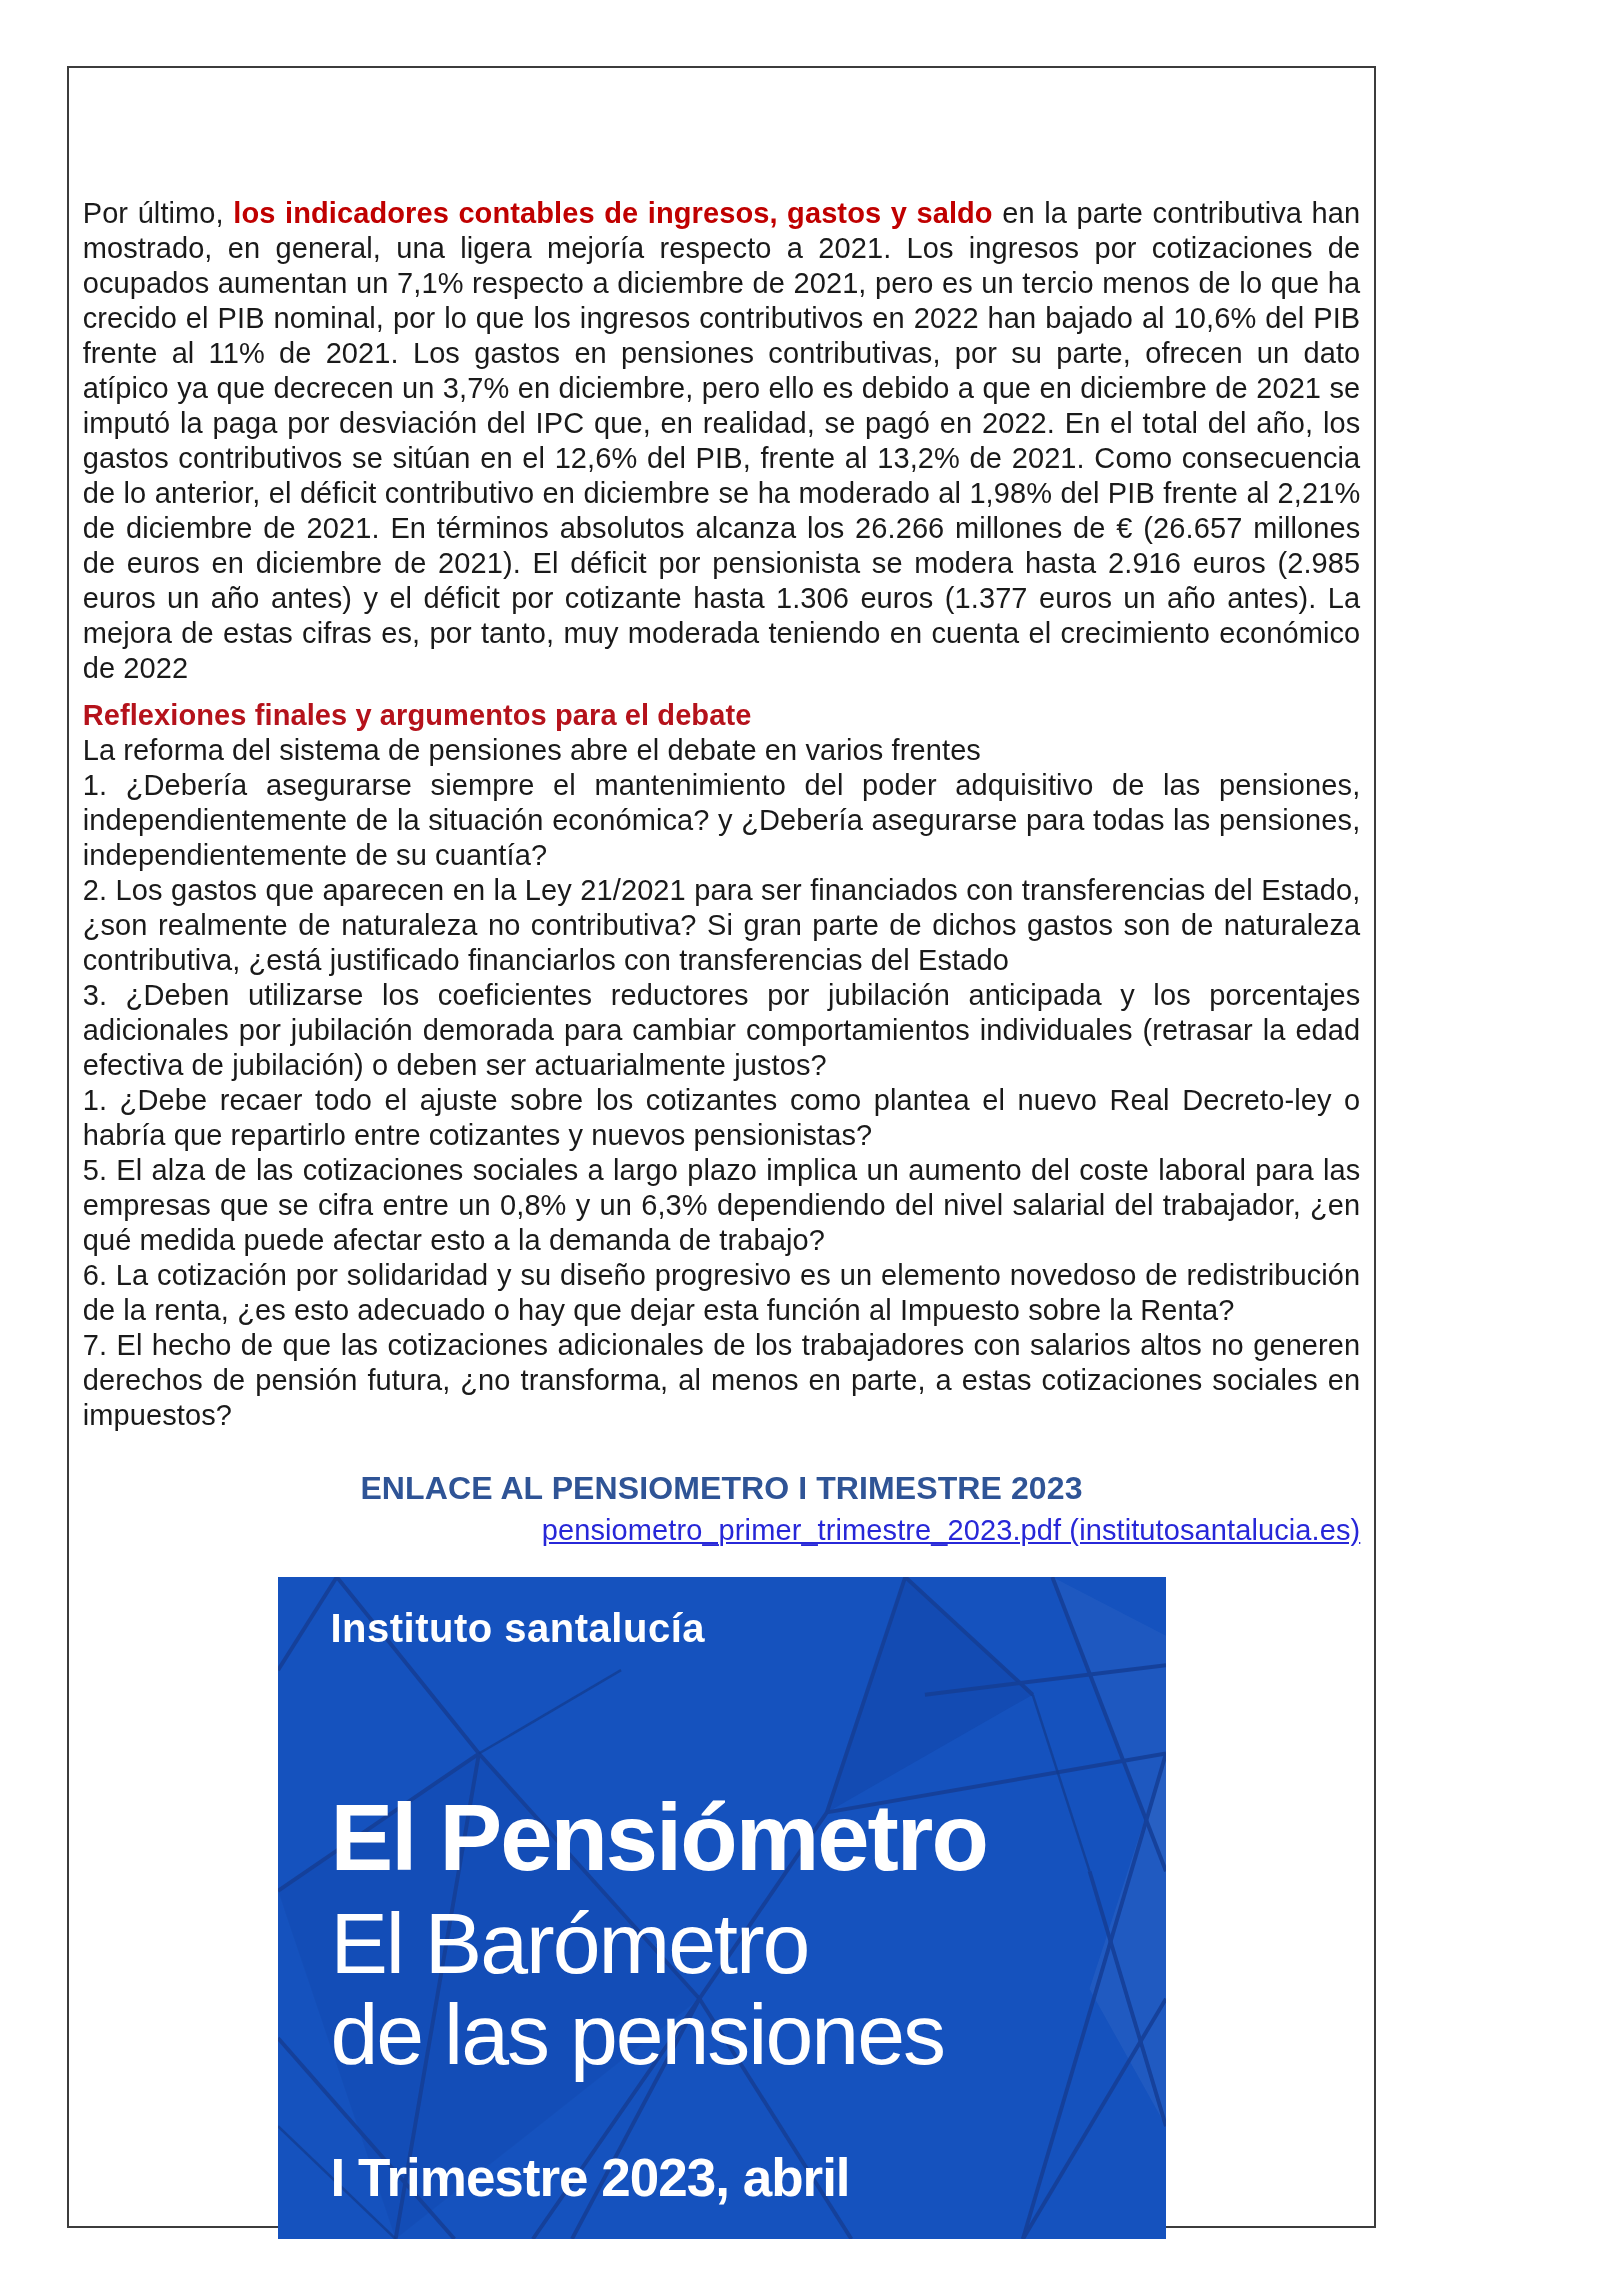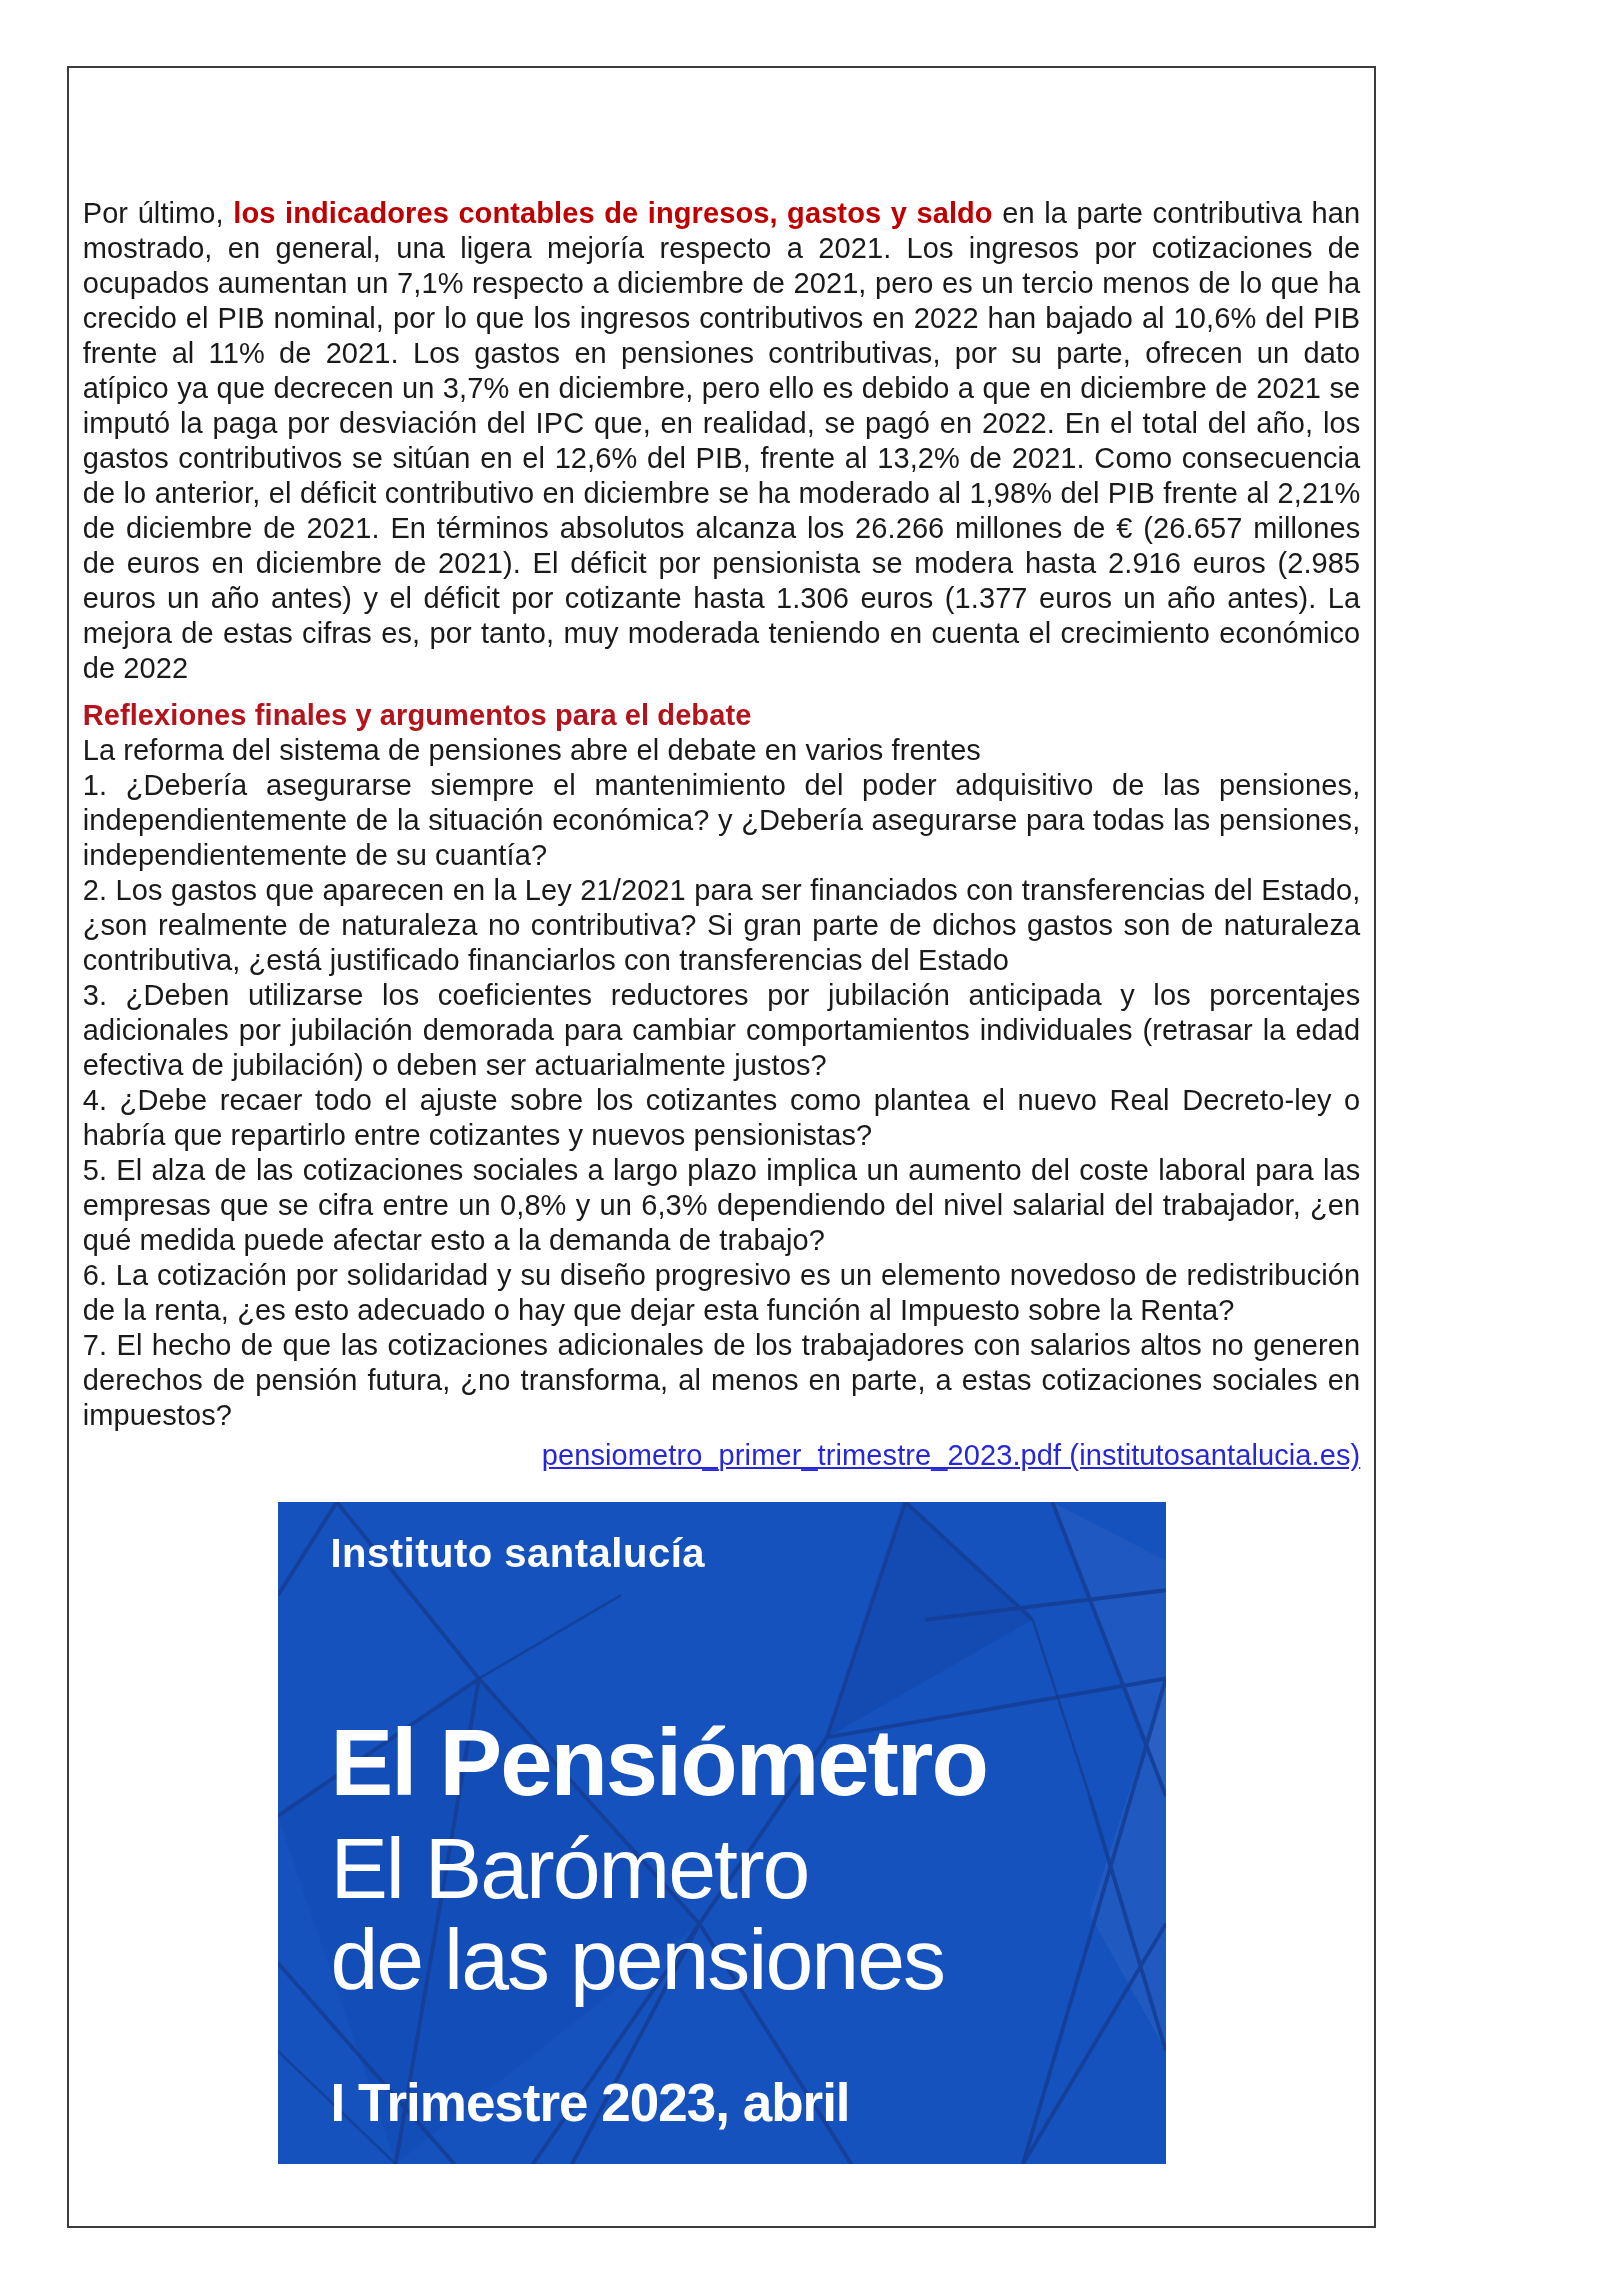--- a/index.html
+++ b/index.html
@@ -129,25 +129,26 @@
 
     <p class="body-par"><span>Por último, </span><span class="bold-red">los indicadores contables de ingresos, gastos y saldo</span><span> en la parte contributiva han mostrado, en general, una ligera mejoría respecto a 2021. Los ingresos por cotizaciones de ocupados aumentan un 7,1% respecto a diciembre de 2021, pero es un tercio menos de lo que ha crecido el PIB nominal, por lo que los ingresos contributivos en 2022 han bajado al 10,6% del PIB frente al 11% de 2021. Los gastos en pensiones contributivas, por su parte, ofrecen un dato atípico ya que decrecen un 3,7% en diciembre, pero ello es debido a que en diciembre de 2021 se imputó la paga por desviación del IPC que, en realidad, se pagó en 2022. En el total del año, los gastos contributivos se sitúan en el 12,6% del PIB, frente al 13,2% de 2021. Como consecuencia de lo anterior, el déficit contributivo en diciembre se ha moderado al 1,98% del PIB frente al 2,21% de diciembre de 2021. En términos absolutos alcanza los 26.266 millones de € (26.657 millones de euros en diciembre de 2021). El déficit por pensionista se modera hasta 2.916 euros (2.985 euros un año antes) y el déficit por cotizante hasta 1.306 euros (1.377 euros un año antes). La mejora de estas cifras es, por tanto, muy moderada teniendo en cuenta el crecimiento económico de 2022</span></p>
 
     <h2 class="red-heading">Reflexiones finales y argumentos para el debate</h2>
 
     <p class="body-par">La reforma del sistema de pensiones abre el debate en varios frentes</p>
 
     <p class="body-par">1. ¿Debería asegurarse siempre el mantenimiento del poder adquisitivo de las pensiones, independientemente de la situación económica? y ¿Debería asegurarse para todas las pensiones, independientemente de su cuantía?</p>
     <p class="body-par">2. Los gastos que aparecen en la Ley 21/2021 para ser financiados con transferencias del Estado, ¿son realmente de naturaleza no contributiva? Si gran parte de dichos gastos son de naturaleza contributiva, ¿está justificado financiarlos con transferencias del Estado</p>
     <p class="body-par">3. ¿Deben utilizarse los coeficientes reductores por jubilación anticipada y los porcentajes adicionales por jubilación demorada para cambiar comportamientos individuales (retrasar la edad efectiva de jubilación) o deben ser actuarialmente justos?</p>
-    <p class="body-par">4. ¿Debe recaer todo el ajuste sobre los cotizantes como plantea el nuevo Real Decreto-ley o habría que repartirlo entre cotizantes y nuevos pensionistas?</p>
+    <p class="body-par">1. ¿Debe recaer todo el ajuste sobre los cotizantes como plantea el nuevo Real Decreto-ley o habría que repartirlo entre cotizantes y nuevos pensionistas?</p>
     <p class="body-par">5. El alza de las cotizaciones sociales a largo plazo implica un aumento del coste laboral para las empresas que se cifra entre un 0,8% y un 6,3% dependiendo del nivel salarial del trabajador, ¿en qué medida puede afectar esto a la demanda de trabajo?</p>
     <p class="body-par">6. La cotización por solidaridad y su diseño progresivo es un elemento novedoso de redistribución de la renta, ¿es esto adecuado o hay que dejar esta función al Impuesto sobre la Renta?</p>
     <p class="body-par">7. El hecho de que las cotizaciones adicionales de los trabajadores con salarios altos no generen derechos de pensión futura, ¿no transforma, al menos en parte, a estas cotizaciones sociales en impuestos?</p>
 
+    <p class="enlace-heading">ENLACE AL PENSIOMETRO I TRIMESTRE 2023</p>
 
     <p class="pdf-link-row"><a class="pdf-link" href="#">pensiometro_primer_trimestre_2023.pdf (institutosantalucia.es)</a></p>
 
     <div class="banner">
       <svg class="mesh" viewBox="0 0 906 675" preserveAspectRatio="none">
         <rect x="0" y="0" width="906" height="675" fill="#1552be"></rect>
         <polygon points="640,0 560,240 770,120" fill="#0a236e" opacity="0.14"></polygon>
         <polygon points="906,180 828,420 906,560" fill="#ffffff" opacity="0.05"></polygon>
         <polygon points="205,180 430,430 120,675 0,320" fill="#00003c" opacity="0.05"></polygon>
         <polygon points="790,0 906,60 906,300" fill="#ffffff" opacity="0.04"></polygon>

